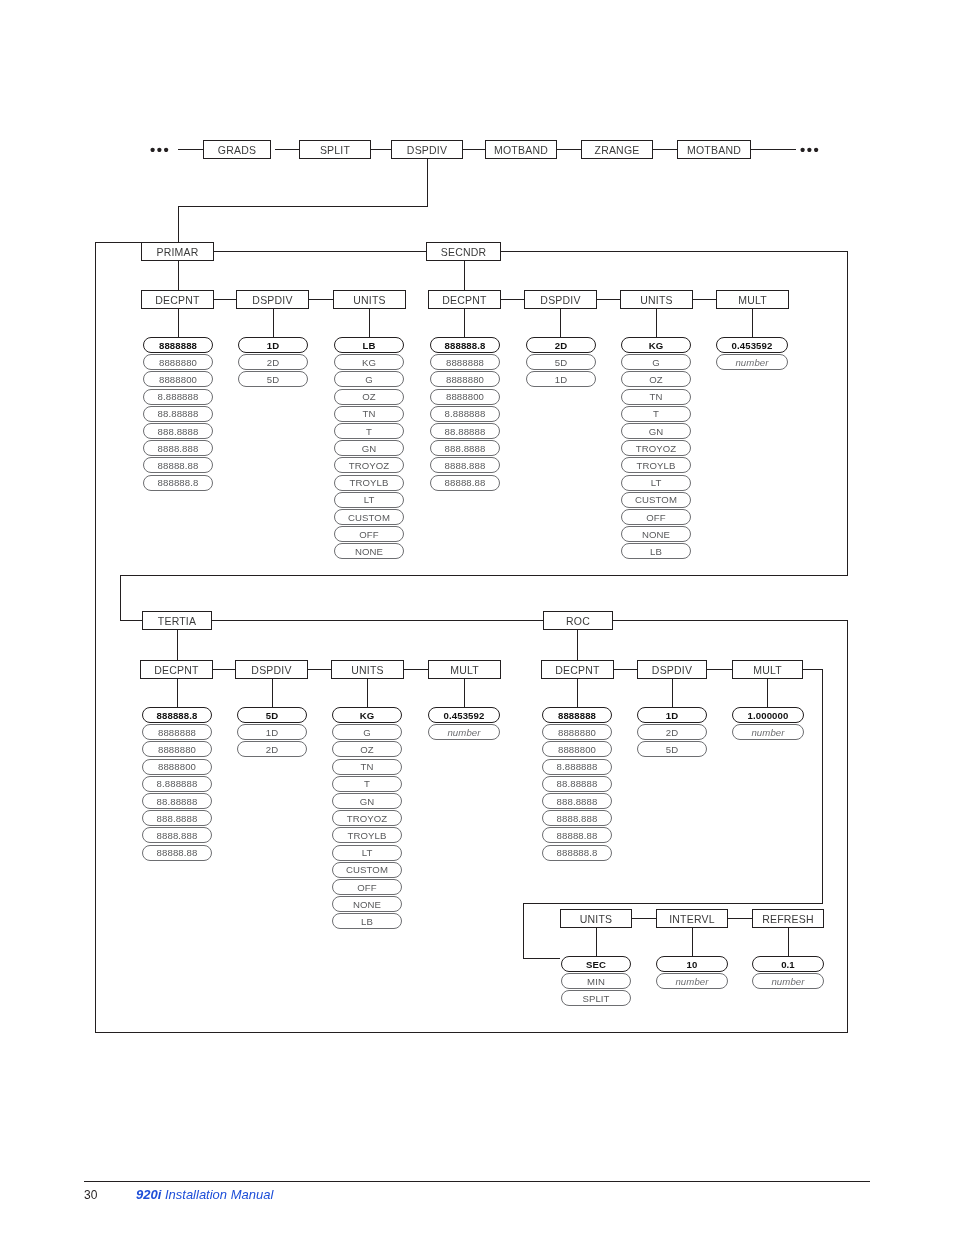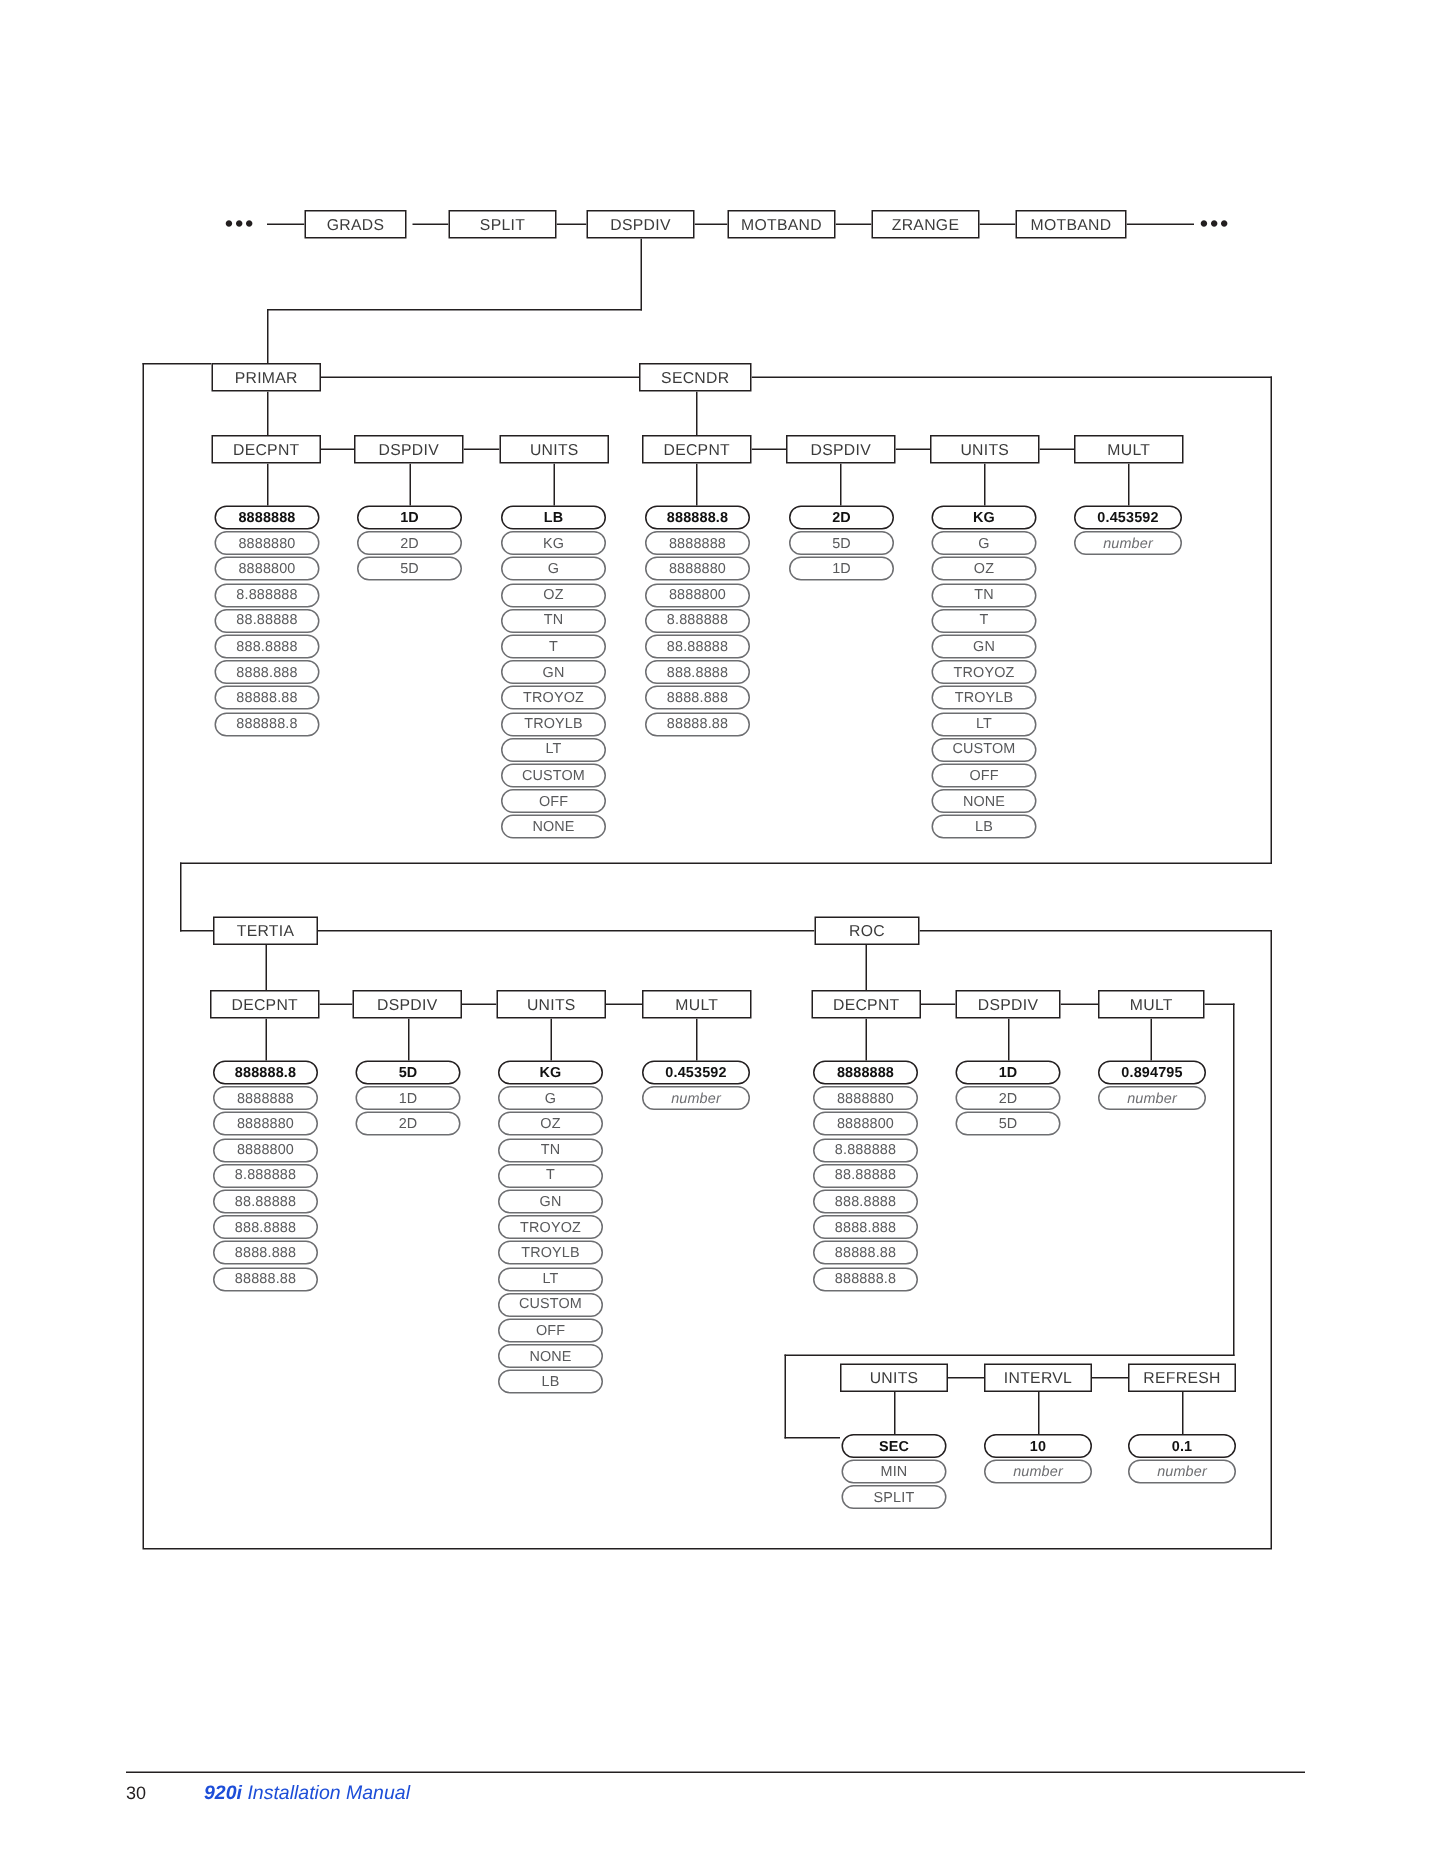--- a/index.html
+++ b/index.html
@@ -313,21 +313,21 @@
     <div class="pill" style="left: 542px; top: 741.4px; width: 70px;">8888800</div>
     <div class="pill" style="left: 542px; top: 758.6px; width: 70px;">8.888888</div>
     <div class="pill" style="left: 542px; top: 775.8px; width: 70px;">88.88888</div>
     <div class="pill" style="left: 542px; top: 793px; width: 70px;">888.8888</div>
     <div class="pill" style="left: 542px; top: 810.2px; width: 70px;">8888.888</div>
     <div class="pill" style="left: 542px; top: 827.4px; width: 70px;">88888.88</div>
     <div class="pill" style="left: 542px; top: 844.6px; width: 70px;">888888.8</div>
     <div class="pill first" style="left: 637px; top: 707px; width: 70px;">1D</div>
     <div class="pill" style="left: 637px; top: 724.2px; width: 70px;">2D</div>
     <div class="pill" style="left: 637px; top: 741.4px; width: 70px;">5D</div>
-    <div class="pill first" style="left: 732px; top: 707px; width: 72px;">0.894795</div>
+    <div class="pill first" style="left: 732px; top: 707px; width: 72px;">1.000000</div>
     <div class="pill ital" style="left: 732px; top: 724.2px; width: 72px;">number</div>
     <div class="pill first" style="left: 561px; top: 956px; width: 70px;">SEC</div>
     <div class="pill" style="left: 561px; top: 973.2px; width: 70px;">MIN</div>
     <div class="pill" style="left: 561px; top: 990.4px; width: 70px;">SPLIT</div>
     <div class="pill first" style="left: 656px; top: 956px; width: 72px;">10</div>
     <div class="pill ital" style="left: 656px; top: 973.2px; width: 72px;">number</div>
     <div class="pill first" style="left: 752px; top: 956px; width: 72px;">0.1</div>
     <div class="pill ital" style="left: 752px; top: 973.2px; width: 72px;">number</div>
   </div>
 

